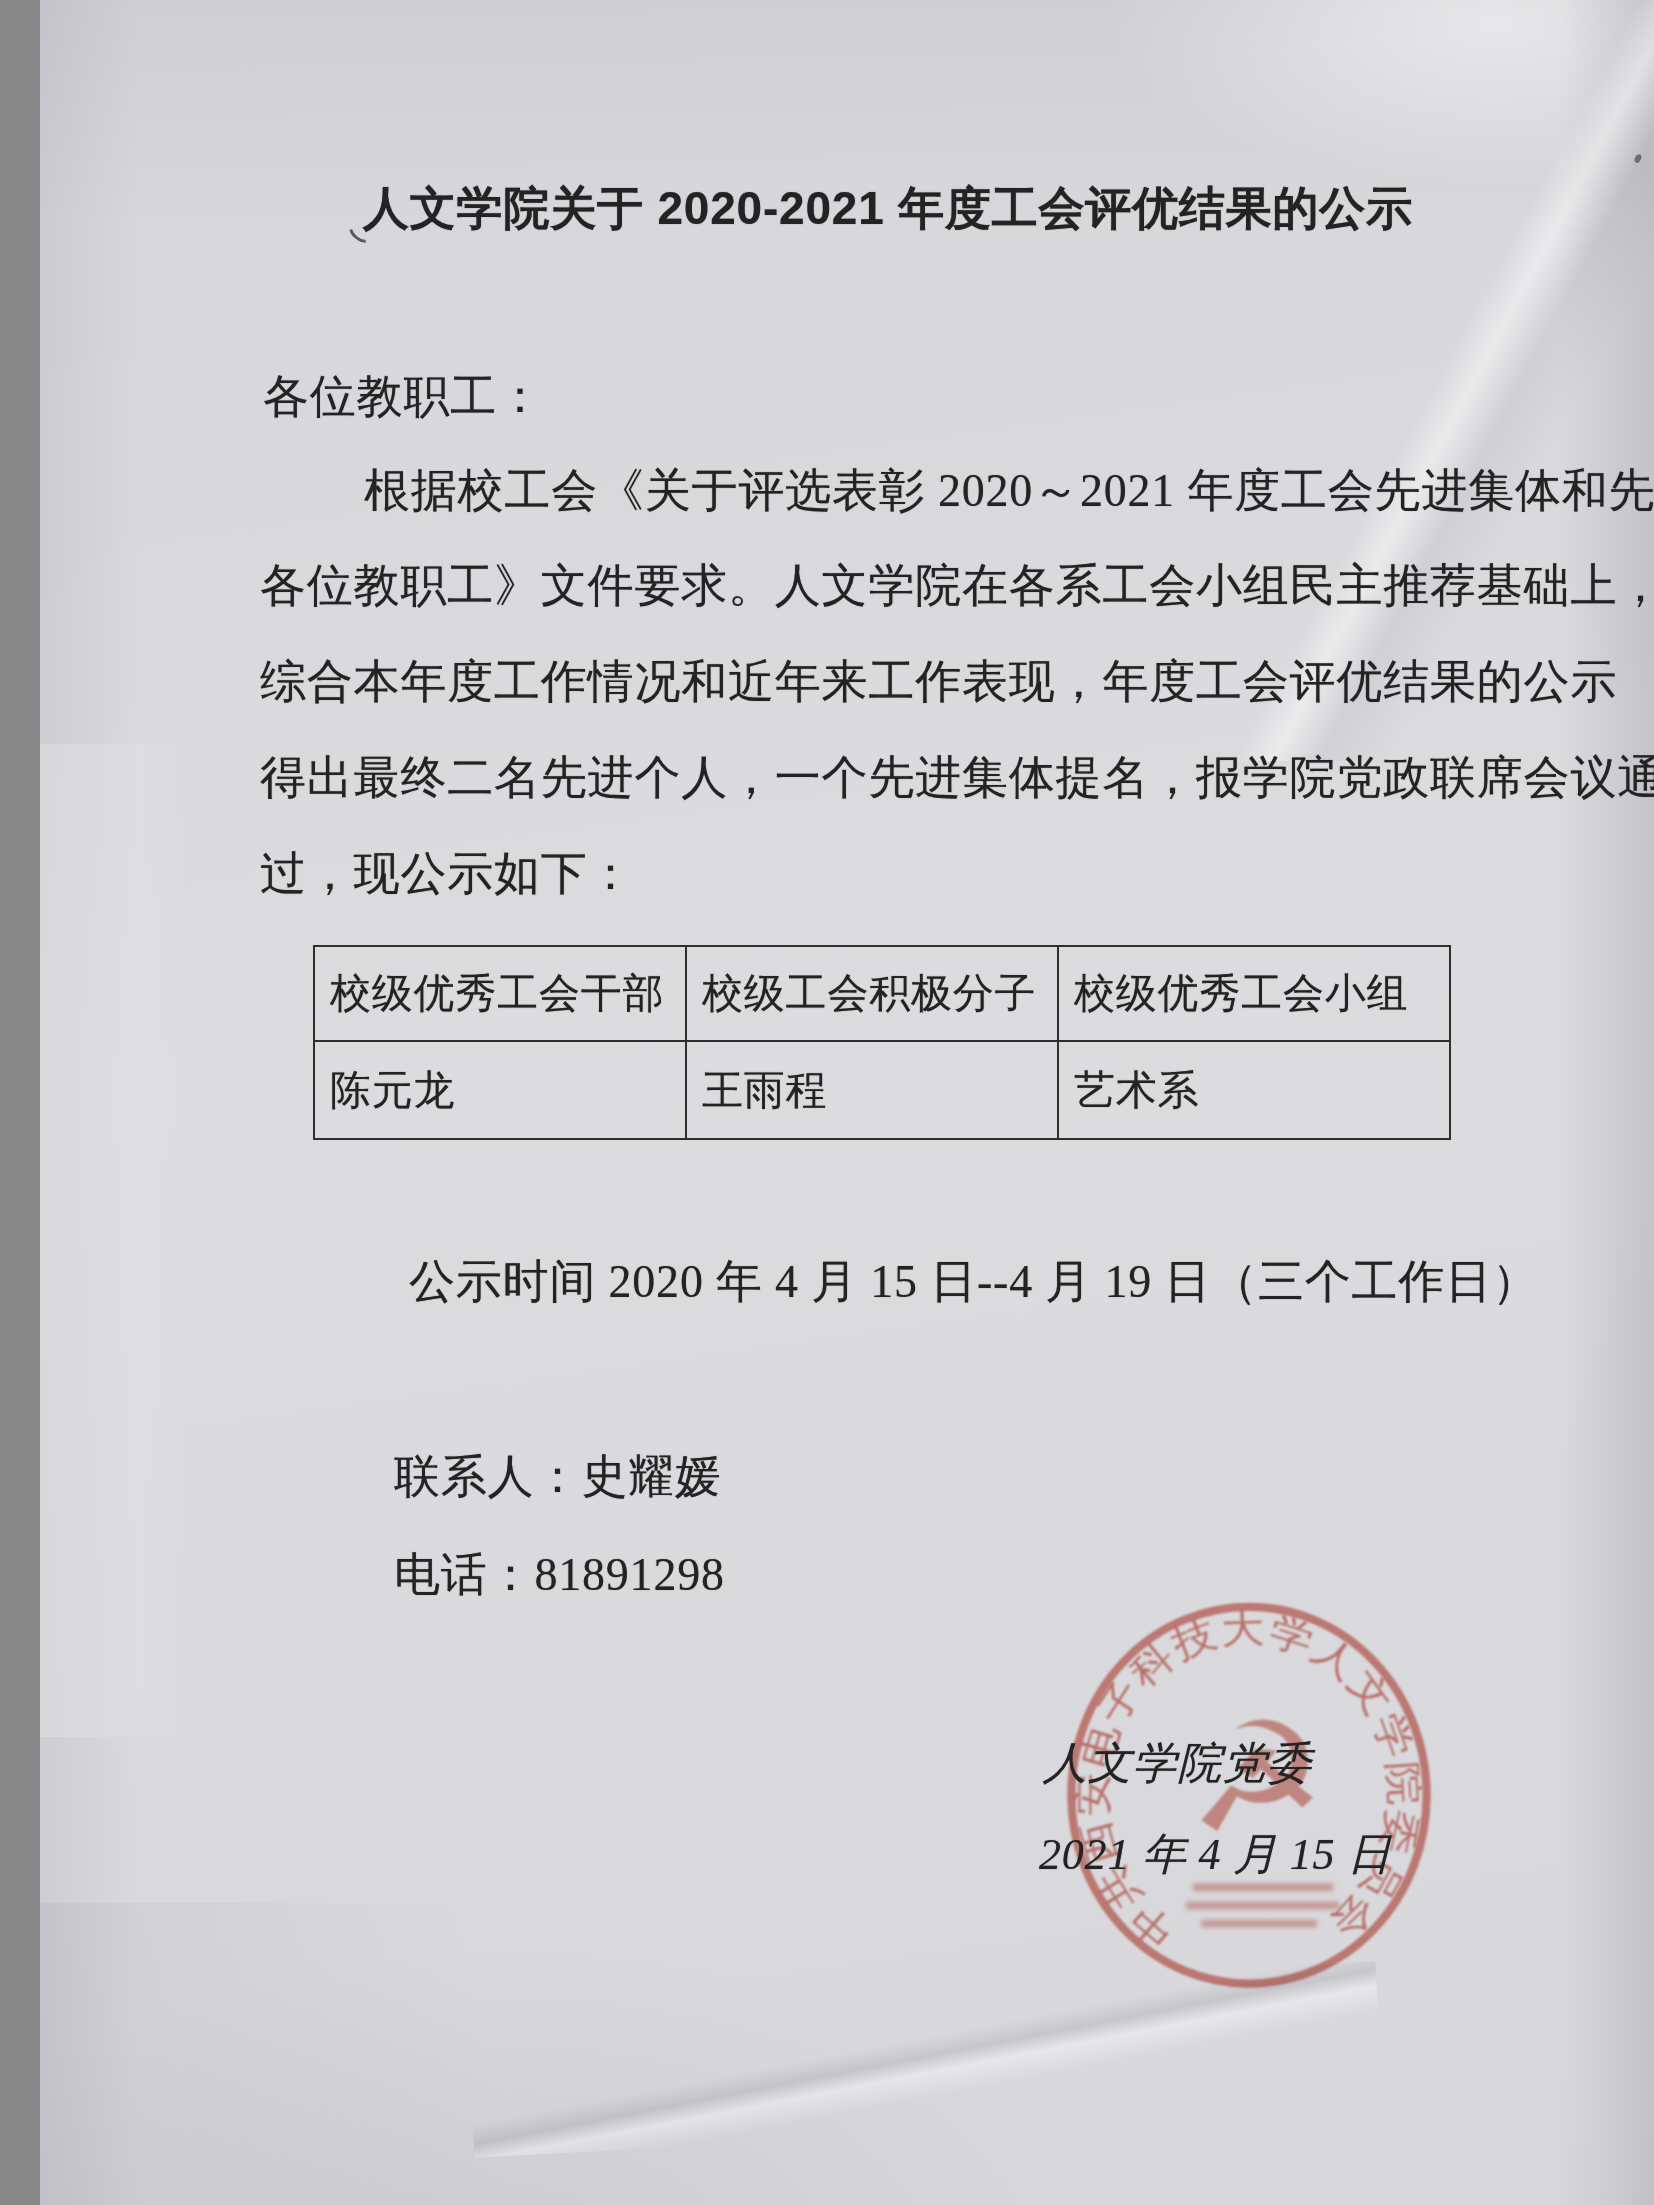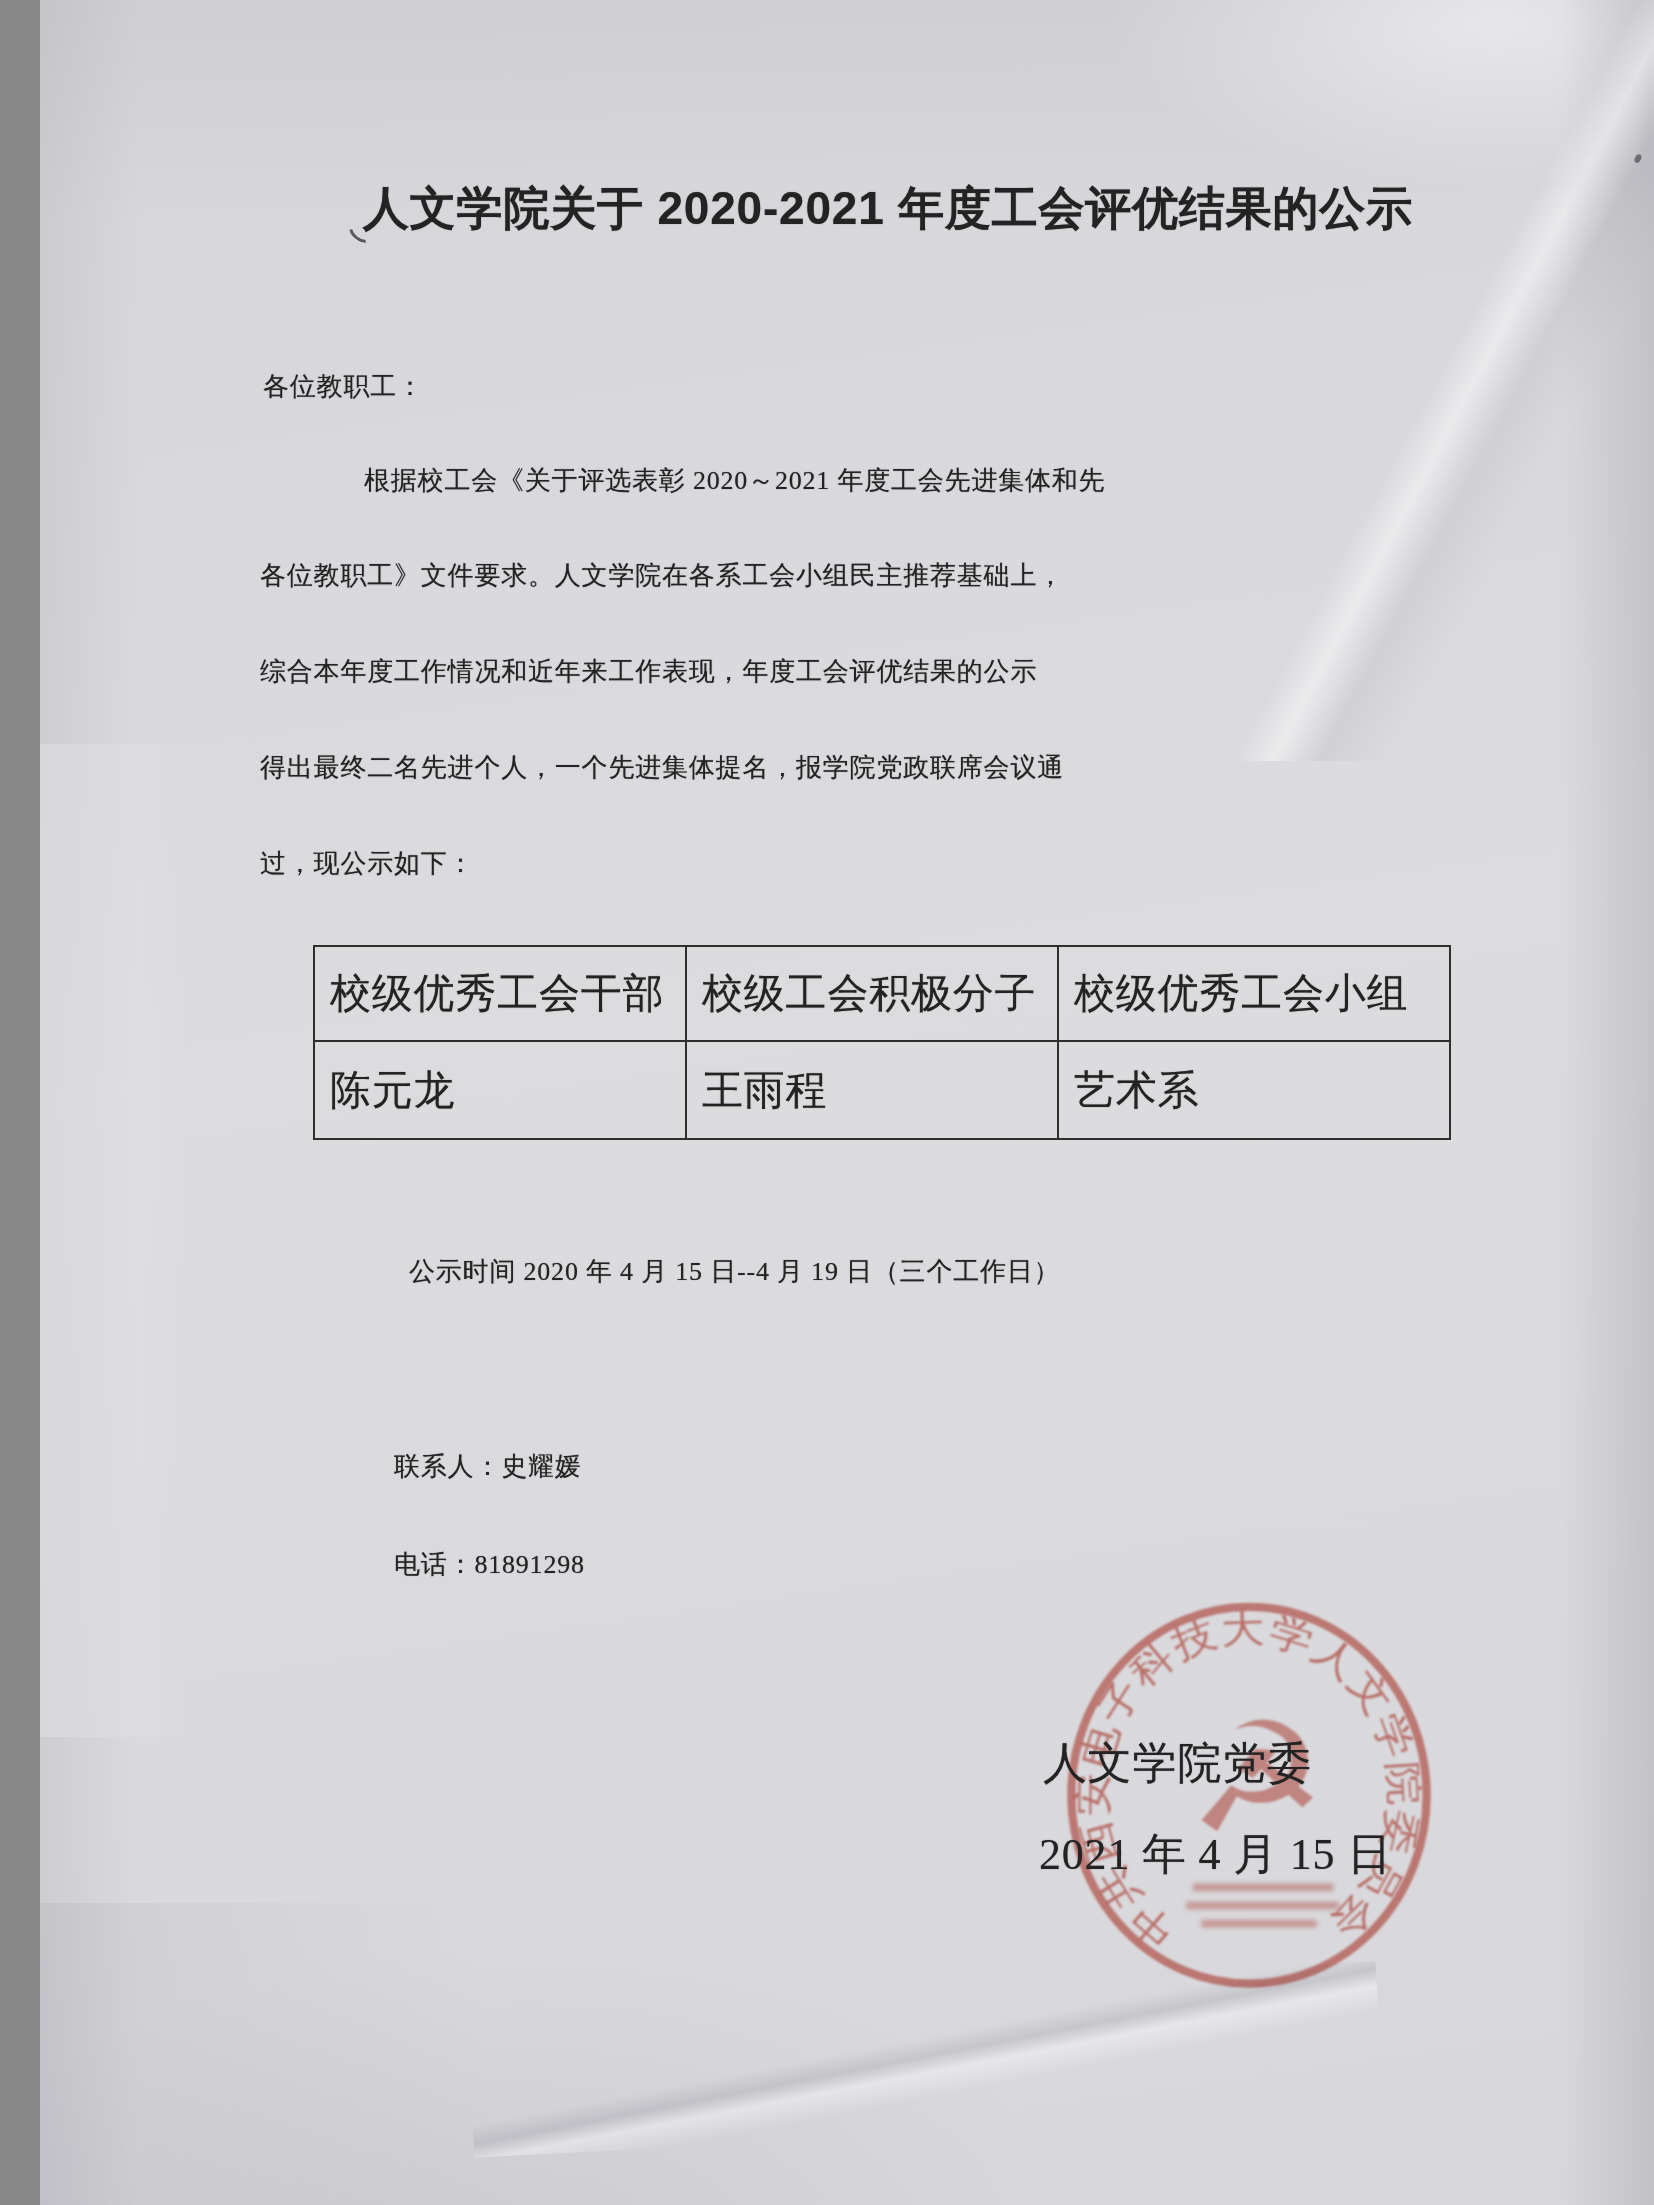--- a/index.html
+++ b/index.html
@@ -26,22 +26,22 @@
     background:linear-gradient(172deg, rgba(0,0,0,0) 42%, rgba(120,120,132,.20) 49%, rgba(255,255,255,.38) 55%, rgba(0,0,0,0) 64%);}
   .c-bottomleft{left:0;top:1903px;width:744px;height:303px;
     background:linear-gradient(80deg, rgba(130,130,142,.14), rgba(130,130,142,0) 60%);}
   .c-midleft{left:0;top:744px;width:215px;height:993px;
     background:linear-gradient(to right, rgba(255,255,255,.22), rgba(255,255,255,0) 70%);}
 
   .txt{position:absolute;white-space:nowrap;line-height:1;
        text-shadow:0 0 1.1px rgba(40,40,40,.55);}
   .title{font-size:46px;font-weight:bold;letter-spacing:0.8px;
          font-family:"Liberation Sans","DejaVu Sans",sans-serif;}
-  .body-line{font-size:26px;letter-spacing:0.8px;}
-  .sig{font-size:44px;letter-spacing:0.8px;z-index:3;}
+  .body-line{font-size:46px;letter-spacing:0.8px;}
+  .sig{font-size:44px;letter-spacing:0.8px;z-index:3;font-style:italic;}
 
   table.results{
     position:absolute;left:273px;top:945px;width:1137px;height:189px;
     border-collapse:collapse;table-layout:fixed;z-index:2;border-radius:32px;
   }
   table.results td{
     border:2.5px solid #2e2e2e;
     font-size:41px;letter-spacing:0.8px;
     padding:0 0 0 15px;vertical-align:middle;
     text-shadow:0 0 1.1px rgba(40,40,40,.55);

